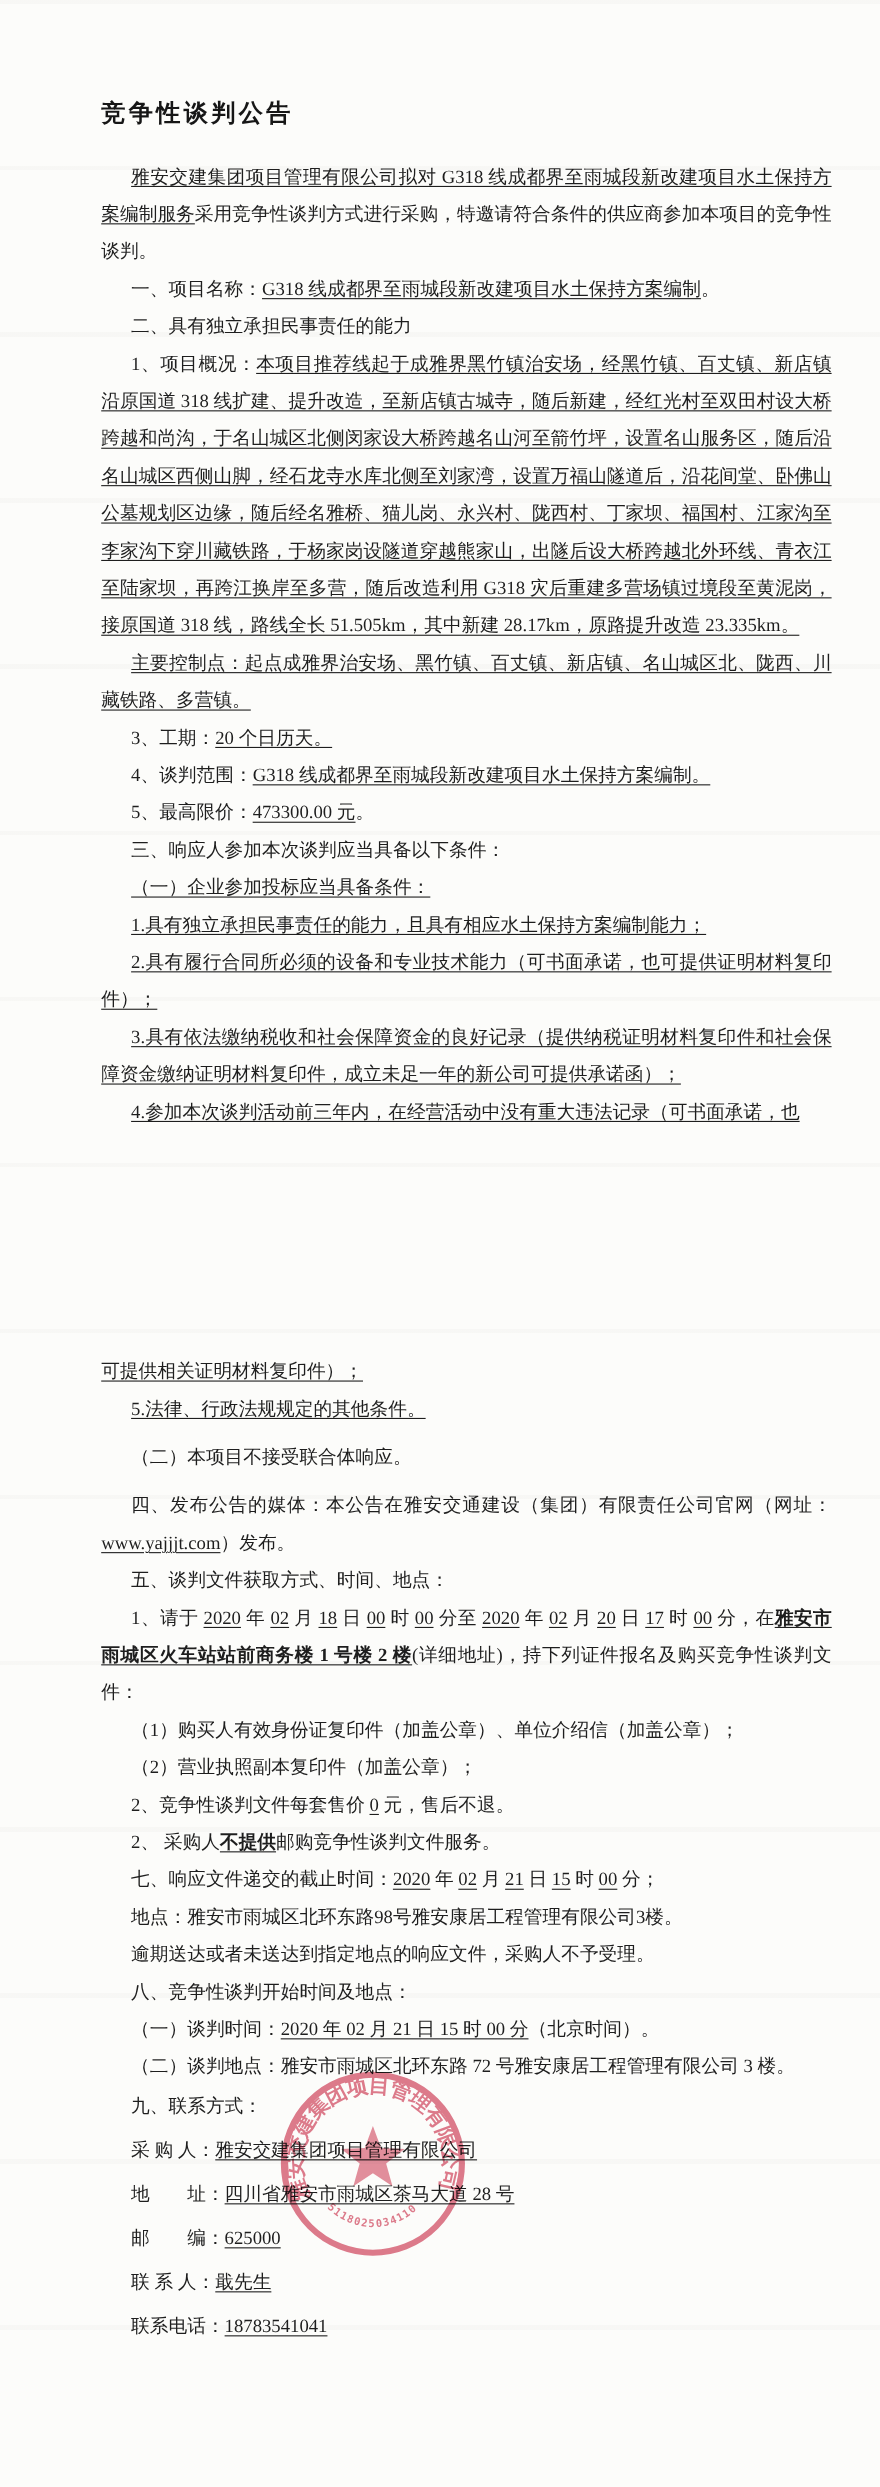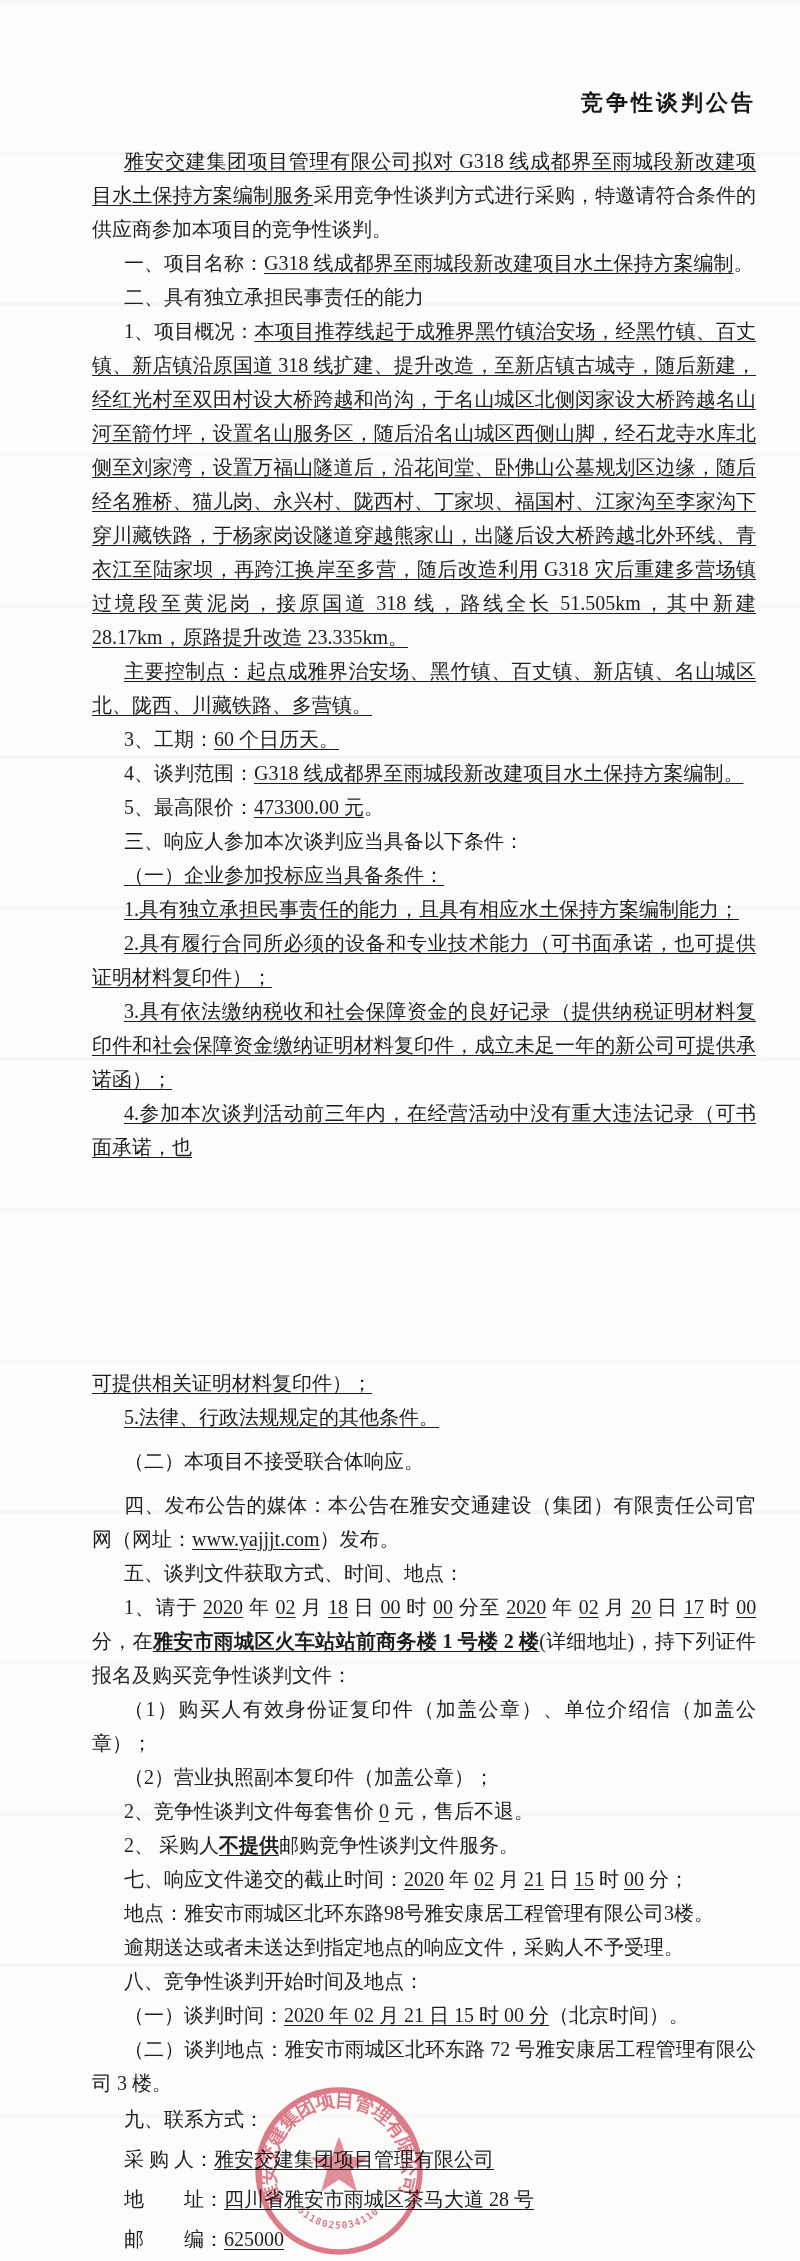--- a/index.html
+++ b/index.html
@@ -11,24 +11,24 @@
     overflow:hidden;
     background:#fcfcfa;
     background-image:repeating-linear-gradient(180deg,
       rgba(120,115,105,0.035) 0px, rgba(120,115,105,0.035) 4px,
       transparent 4px, transparent 151px);
     font-family:"Liberation Serif","DejaVu Serif",serif;
     color:#1e1e1e;
   }
   .doc-title{
     font-family:Liberation Mono, monospace;
-    font-size:22px;font-weight:700;text-align:right;
+    font-size:22px;font-weight:700;text-align:left;
     letter-spacing:3px;margin:0 0 26px 0;color:#161616;
   }
-  .para{font-size:20px;line-height:34px;margin:0;text-align:justify;}
+  .para{font-size:17px;line-height:34px;margin:0;text-align:justify;}
   .ind{text-indent:1.6em;}
   .mt-sm{margin-top:10px;}
   .gap-pagebreak{height:202px;}
   .r-n{font-weight:normal;}
   .r-b{font-weight:400;}
   .r-u{text-decoration:underline;text-underline-offset:3px;text-decoration-thickness:1px;}
   .r-bu{font-weight:700;text-decoration:underline;text-underline-offset:3px;text-decoration-thickness:1px;}
   .contact{position:relative;}
   .contact .para{line-height:38px;margin-bottom:2px;}
   .seal{
@@ -49,21 +49,21 @@
 <div class="page">
 
   <h1 class="doc-title">竞争性谈判公告</h1>
 
   <p class="para ind"><span class="r-u">雅安交建集团项目管理有限公司拟对 G318 线成都界至雨城段新改建项目水土保持方案编制服务</span><span class="r-n">采用竞争性谈判方式进行采购，特邀请符合条件的供应商参加本项目的竞争性谈判。</span></p>
 
   <p class="para ind"><span class="r-b">一、项目名称：</span><span class="r-u">G318 线成都界至雨城段新改建项目水土保持方案编制</span><span class="r-n">。</span></p>
   <p class="para ind"><span class="r-b">二、具有独立承担民事责任的能力</span></p>
   <p class="para ind"><span class="r-n">1、项目概况：</span><span class="r-u">本项目推荐线起于成雅界黑竹镇治安场，经黑竹镇、百丈镇、新店镇沿原国道 318 线扩建、提升改造，至新店镇古城寺，随后新建，经红光村至双田村设大桥跨越和尚沟，于名山城区北侧闵家设大桥跨越名山河至箭竹坪，设置名山服务区，随后沿名山城区西侧山脚，经石龙寺水库北侧至刘家湾，设置万福山隧道后，沿花间堂、卧佛山公墓规划区边缘，随后经名雅桥、猫儿岗、永兴村、陇西村、丁家坝、福国村、江家沟至李家沟下穿川藏铁路，于杨家岗设隧道穿越熊家山，出隧后设大桥跨越北外环线、青衣江至陆家坝，再跨江换岸至多营，随后改造利用 G318 灾后重建多营场镇过境段至黄泥岗，接原国道 318 线，路线全长 51.505km，其中新建 28.17km，原路提升改造 23.335km。</span></p>
   <p class="para ind"><span class="r-u">主要控制点：起点成雅界治安场、黑竹镇、百丈镇、新店镇、名山城区北、陇西、川藏铁路、多营镇。</span></p>
-  <p class="para ind"><span class="r-n">3、工期：</span><span class="r-u">60 个日历天。</span></p>
+  <p class="para ind"><span class="r-n">3、工期：</span><span class="r-u">20 个日历天。</span></p>
   <p class="para ind"><span class="r-n">4、谈判范围：</span><span class="r-u">G318 线成都界至雨城段新改建项目水土保持方案编制。</span></p>
   <p class="para ind"><span class="r-n">5、最高限价：</span><span class="r-u">473300.00 元</span><span class="r-n">。</span></p>
 
   <p class="para ind"><span class="r-b">三、响应人参加本次谈判应当具备以下条件：</span></p>
   <p class="para ind"><span class="r-u">（一）企业参加投标应当具备条件：</span></p>
   <p class="para ind"><span class="r-u">1.具有独立承担民事责任的能力，且具有相应水土保持方案编制能力；</span></p>
   <p class="para ind"><span class="r-u">2.具有履行合同所必须的设备和专业技术能力（可书面承诺，也可提供证明材料复印件）；</span></p>
   <p class="para ind"><span class="r-u">3.具有依法缴纳税收和社会保障资金的良好记录（提供纳税证明材料复印件和社会保障资金缴纳证明材料复印件，成立未足一年的新公司可提供承诺函）；</span></p>
   <p class="para ind"><span class="r-u">4.参加本次谈判活动前三年内，在经营活动中没有重大违法记录（可书面承诺，也</span></p>
 

